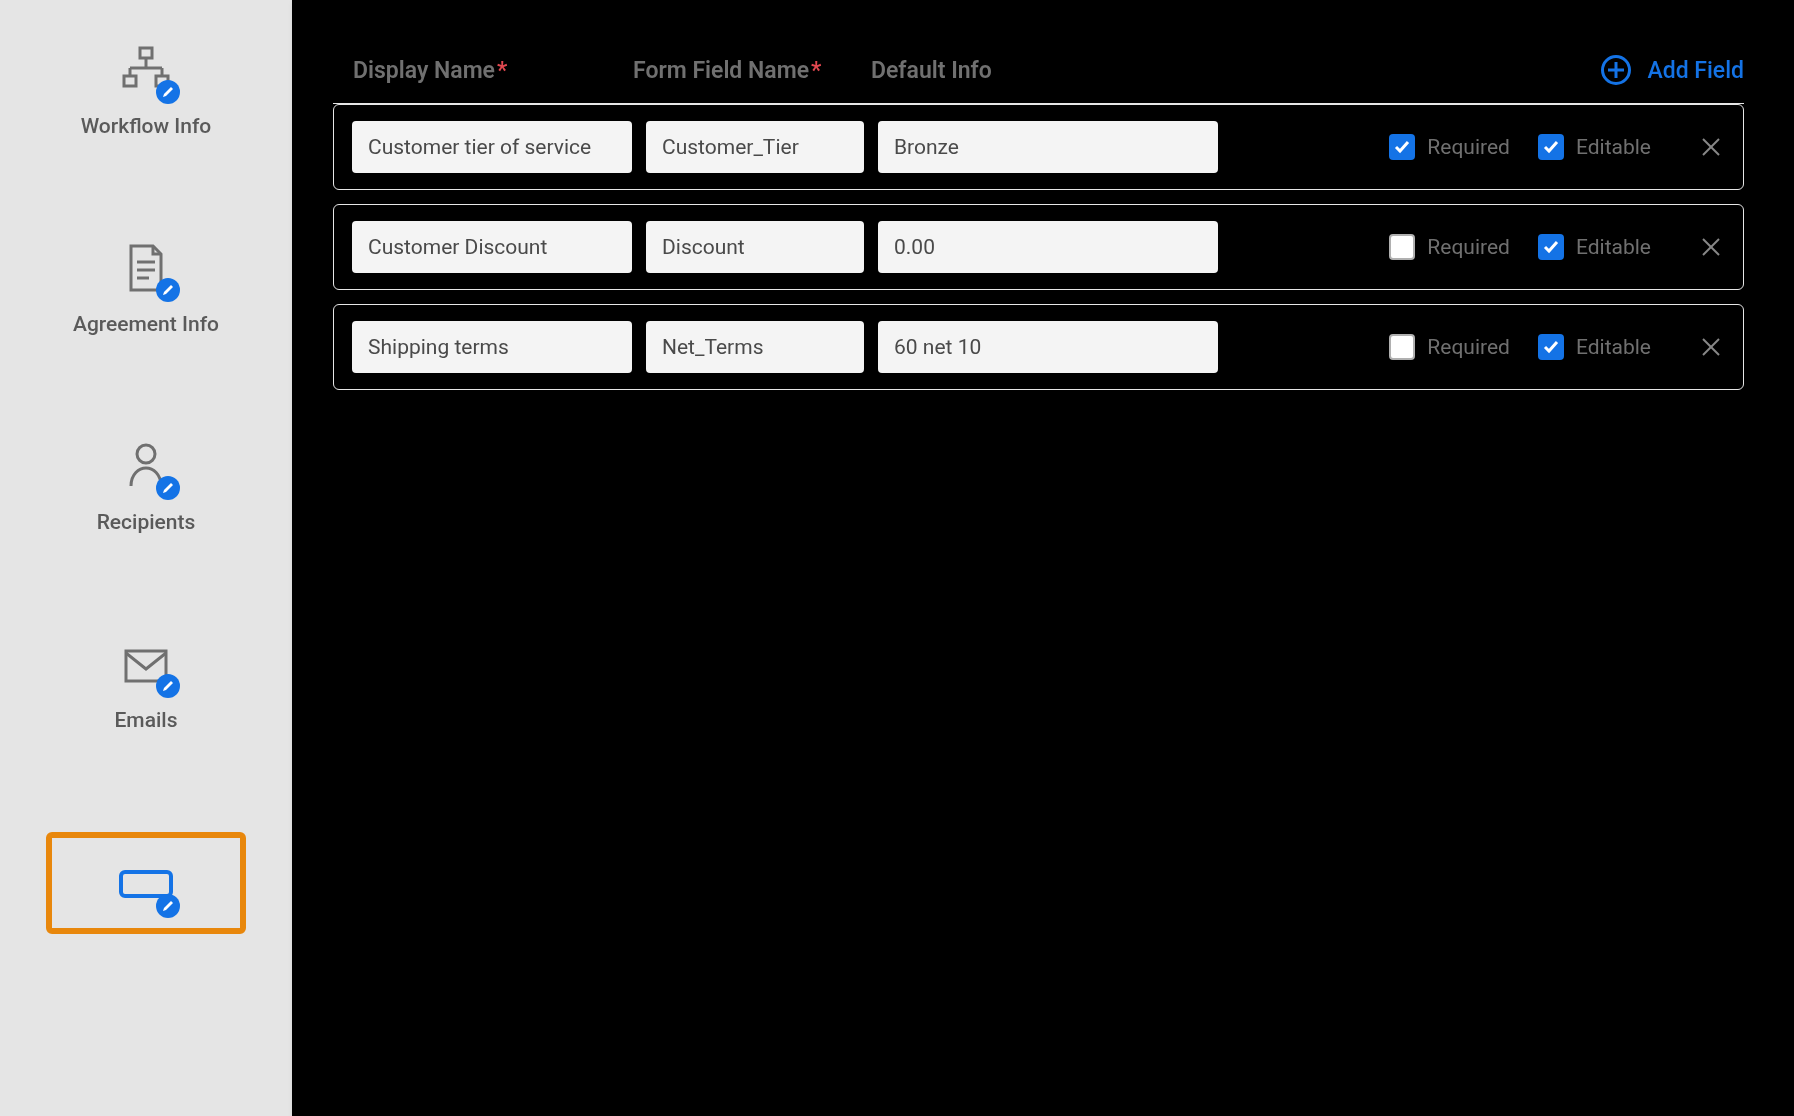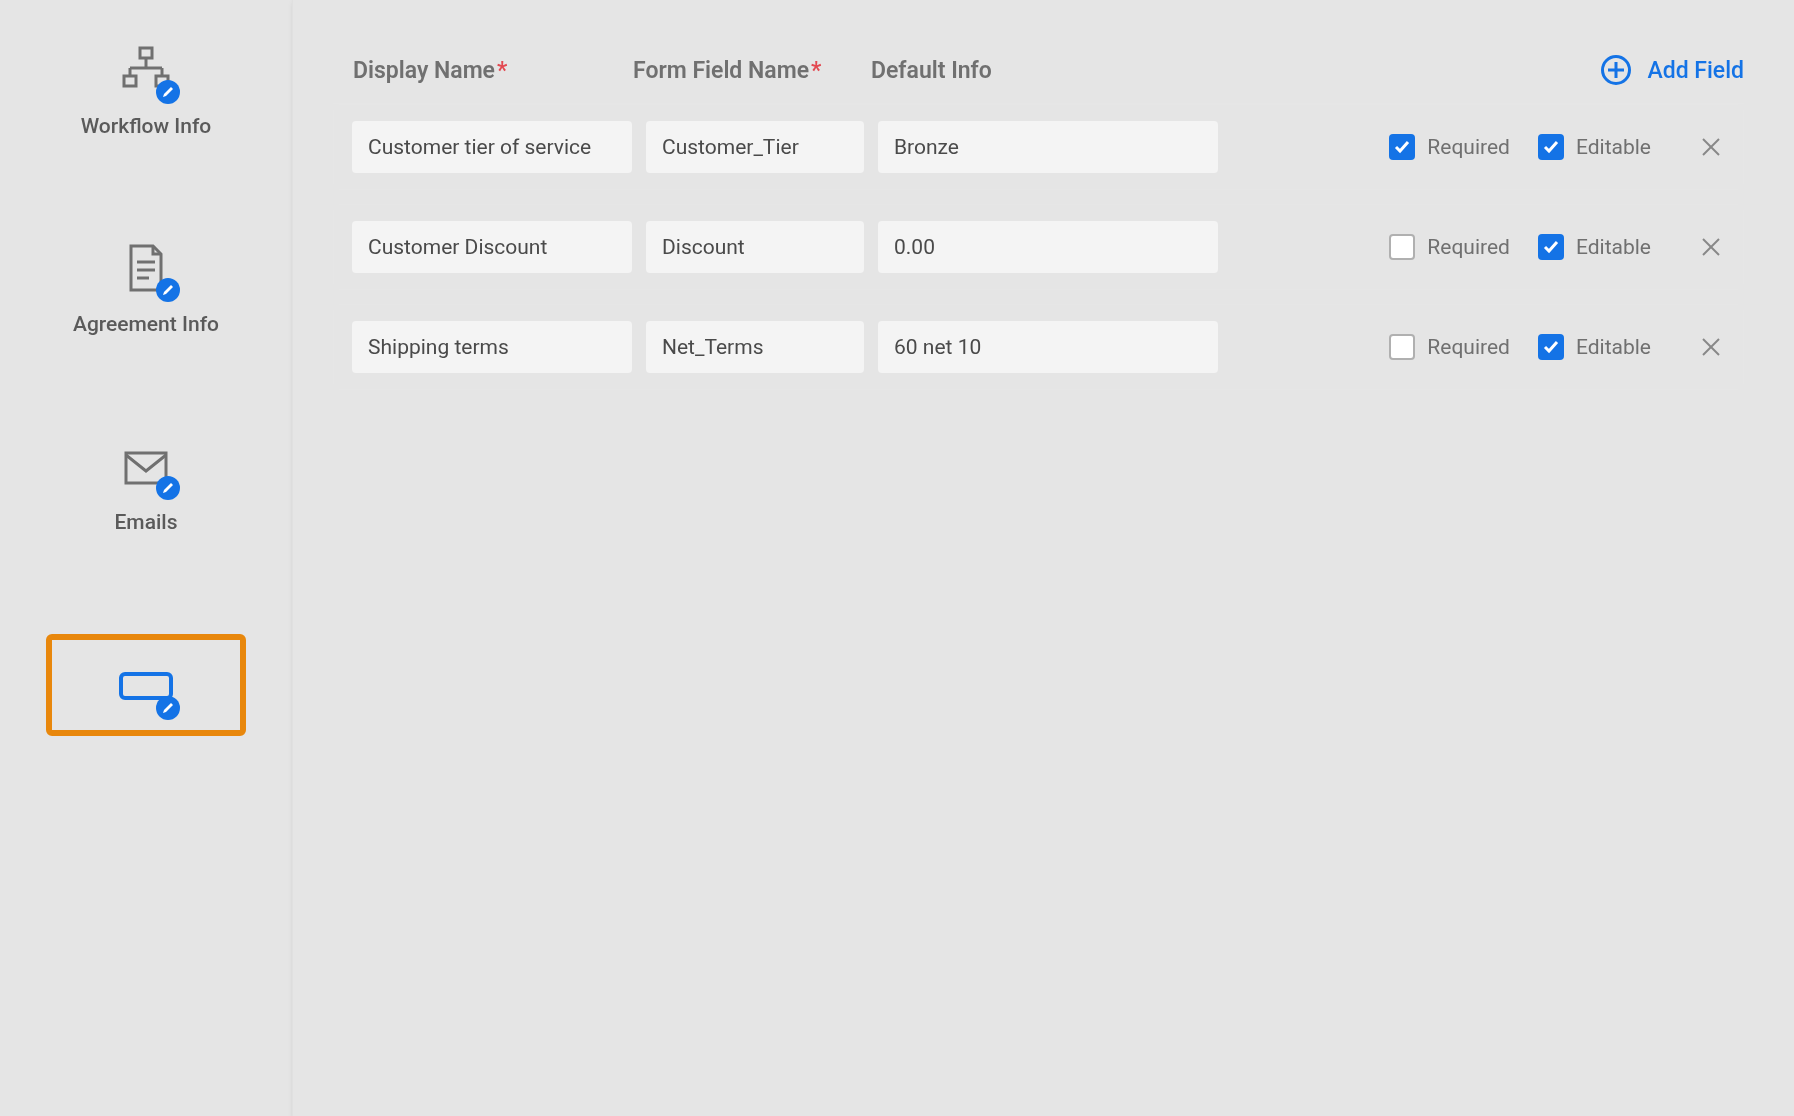--- a/index.html
+++ b/index.html
@@ -57,21 +57,21 @@
 .sidebar-item .badge svg { width: 14px; height: 14px; }
 .sidebar-item .label {
   margin-top: 14px;
   font-size: 21px;
   color: #5a5a5a;
   font-weight: 500;
   text-align: center;
 }
 .main {
   flex: 1;
-  background: #e5e5e5;
+  background: #000000;
   padding: 55px 50px 40px 40px;
   border-left: 1px solid rgba(0,0,0,0.02);
   box-shadow: 3px 3px 6px rgba(0,0,0,0.25);
 }
 .header-row {
   display: flex;
   align-items: center;
   padding-bottom: 18px;
   border-bottom: 1px solid #e6e6e6;
 }
@@ -200,20 +200,34 @@
       </svg>
       <div class="badge">
         <svg viewBox="0 0 14 14">
             <path d="M2 12 L3 9 L10 2 L12 4 L5 11 Z" fill="#fff"></path>
           </svg>
       </div>
     </div>
     <div class="label">Agreement Info</div>
   </div>
 
+  <div class="sidebar-item">
+    <div class="icon-wrap">
+      <svg width="46" height="52" viewBox="0 0 46 52" fill="none">
+        <circle cx="23" cy="14" r="9" stroke="#707070" stroke-width="3"></circle>
+        <path d="M8 46 C8 34 16 28 23 28 C30 28 38 34 38 46" stroke="#707070" stroke-width="3" fill="none"></path>
+      </svg>
+      <div class="badge">
+        <svg viewBox="0 0 14 14">
+            <path d="M2 12 L3 9 L10 2 L12 4 L5 11 Z" fill="#fff"></path>
+          </svg>
+      </div>
+    </div>
+    <div class="label">Recipients</div>
+  </div>
 
   <div class="sidebar-item">
     <div class="icon-wrap">
       <svg width="52" height="42" viewBox="0 0 52 42" fill="none">
         <rect x="6" y="8" width="40" height="30" stroke="#707070" stroke-width="3"></rect>
         <path d="M6 10 L26 26 L46 10" stroke="#707070" stroke-width="3" fill="none"></path>
       </svg>
       <div class="badge">
         <svg viewBox="0 0 14 14">
             <path d="M2 12 L3 9 L10 2 L12 4 L5 11 Z" fill="#fff"></path>

